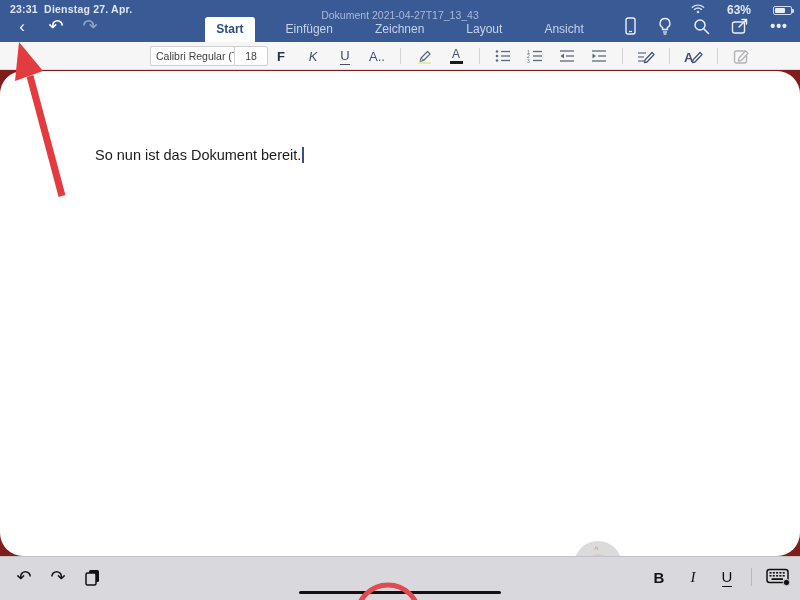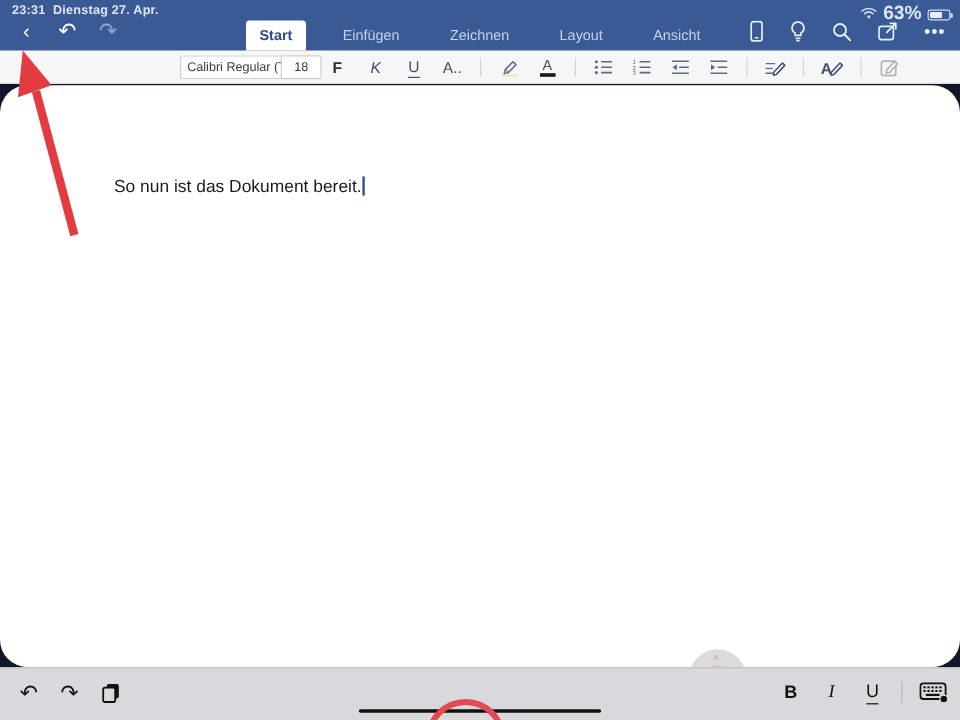--- a/index.html
+++ b/index.html
@@ -1,25 +1,25 @@
 <!DOCTYPE html>
 <html><head>
 <meta charset="utf-8">
 <style>
   * { margin:0; padding:0; box-sizing:border-box; }
   html,body { width:800px; height:600px; overflow:hidden; }
   body { font-family:"Liberation Sans", sans-serif; background:#fff; }
-  #screen { position:relative; width:800px; height:600px; overflow:hidden; background:#0f172a; }
+  #screen { position:relative; width:800px; height:600px; overflow:hidden; background:#7f1d1d; }
 
   
   .header { position:absolute; top:0; left:0; width:800px; height:42px; background:#3a5a96; }
   .status-left { position:absolute; top:3px; left:10px; font-size:10.5px; font-weight:bold;
                  color:#dfe6f2; letter-spacing:.2px; }
-  .status-right { position:absolute; top:3px; right:8px; display:flex; align-items:center; gap:5px;
-                  font-size:16px; font-weight:bold; color:#dfe6f2; }
+  .status-right { position:absolute; top:3px; right:8px; display:flex; align-items:center; gap:22px;
+                  font-size:12px; font-weight:bold; color:#dfe6f2; }
   .doc-title { position:absolute; top:9px; left:0; width:100%; text-align:center;
                font-size:10.5px; color:#a8b9da; }
   .nav-left { position:absolute; left:10px; bottom:4px; display:flex; align-items:center; gap:10px; }
   .nav-btn { width:24px; height:24px; display:flex; align-items:center; justify-content:center;
              color:#fff; font-size:18px; }
   .nav-btn.dim { opacity:.45; }
   .glyph-arrow { font-size:17px; line-height:1; }
   .tabs { position:absolute; left:0; bottom:0; width:100%; display:flex; justify-content:center;
           align-items:flex-end; gap:20px; }
   .tab { padding:5px 11px 6px; font-size:12px; color:#c6d2e8; cursor:default; }
@@ -104,20 +104,21 @@
             <path d="M4 7a6.3 6.3 0 0 1 8 0" fill="none" stroke="#cfd9ea" stroke-width="1.6" stroke-linecap="round"></path>
             <circle cx="8" cy="10" r="1.5" fill="#cfd9ea"></circle>
           </svg>
       </span>
       <span>63%</span>
       <span class="batt">
           <span class="batt-fill"></span>
         </span>
     </div>
 
+    <div class="doc-title">Dokument 2021-04-27T17_13_43</div>
 
     <div class="nav-left">
       <div class="nav-btn">
           <span class="glyph-arrow">‹</span>
         </div>
       <div class="nav-btn">
           <span>↶</span>
         </div>
       <div class="nav-btn dim">
           <span>↷</span>

